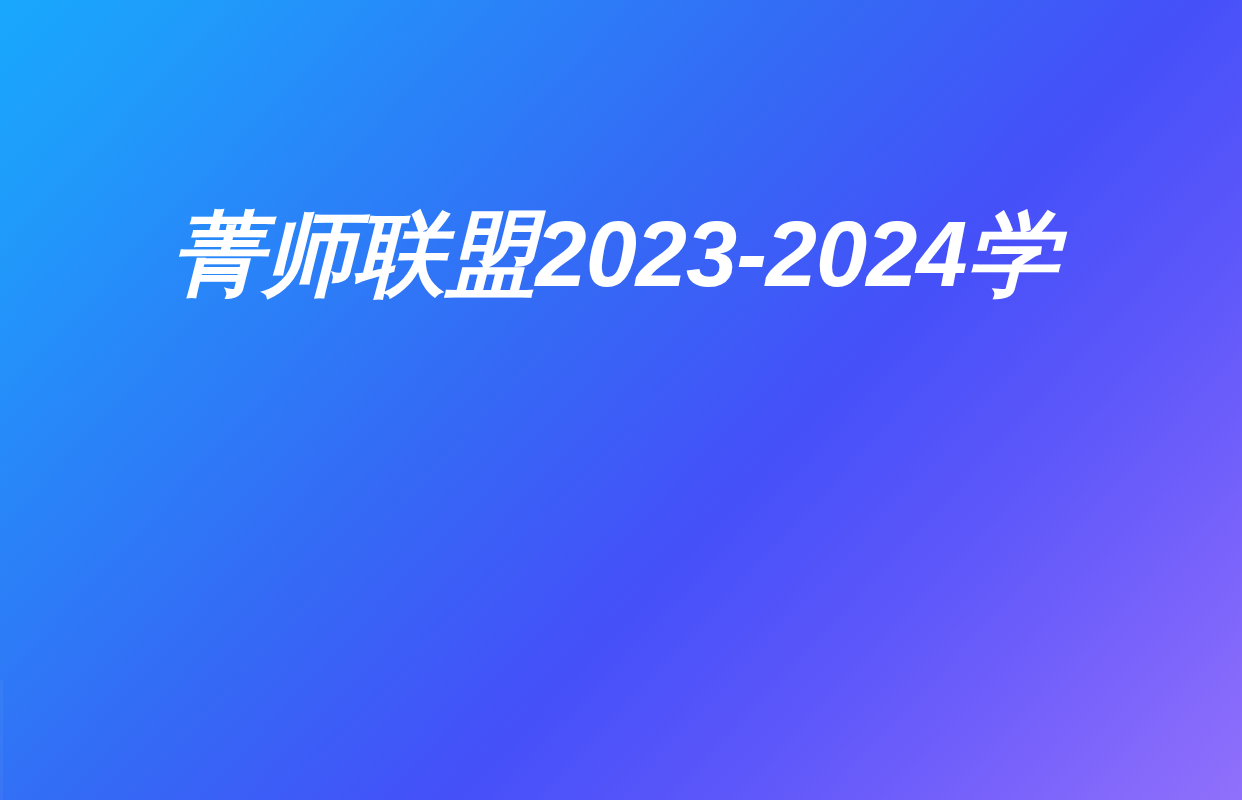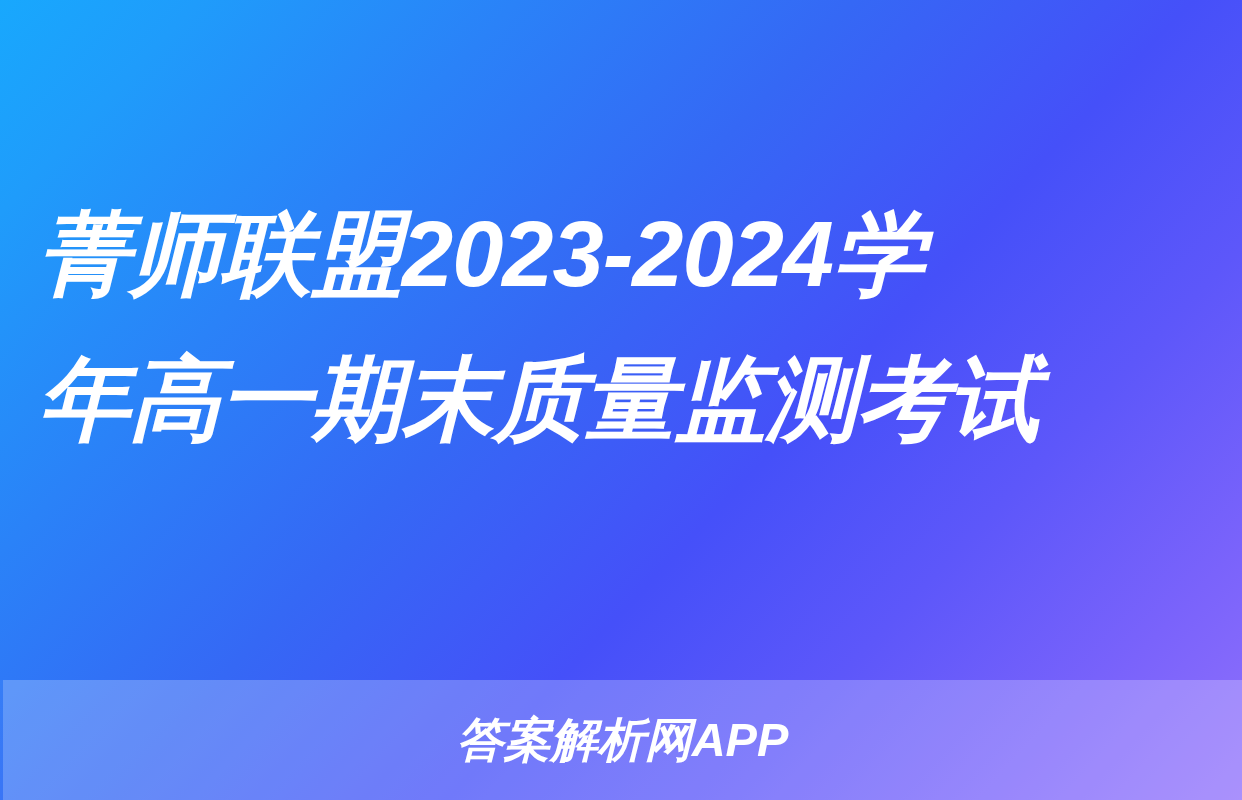--- a/index.html
+++ b/index.html
@@ -26,21 +26,21 @@
         #7a63fb 88%,
         #9070fb 100%);
   }
 
   
   .title-block {
     position: absolute;
     left: 0;
     right: 13px;
     top: 182px;
-    text-align: left;
+    text-align: center;
     padding: 0 38px;
     box-sizing: border-box;
   }
 
   .title-line {
     display: block;
     color: #ffffff;
     font-size: 92px;
     line-height: 145px;
     font-weight: 700;
@@ -86,22 +86,18 @@
     font-family: "Liberation Sans", "DejaVu Sans", sans-serif;
   }
 </style>
 </head>
 <body>
 
 <div class="canvas">
 
   <div class="title-block">
     <span class="title-line">菁师联盟2023-2024学</span>
-    <span class="title-line">年高一期末质量监测考试</span>
   </div>
 
   <div class="footer-band-edge"></div>
 
-  <div class="footer-band">
-    <span class="watermark">答案解析网APP</span>
-  </div>
 
 </div>
 
 </body></html>

